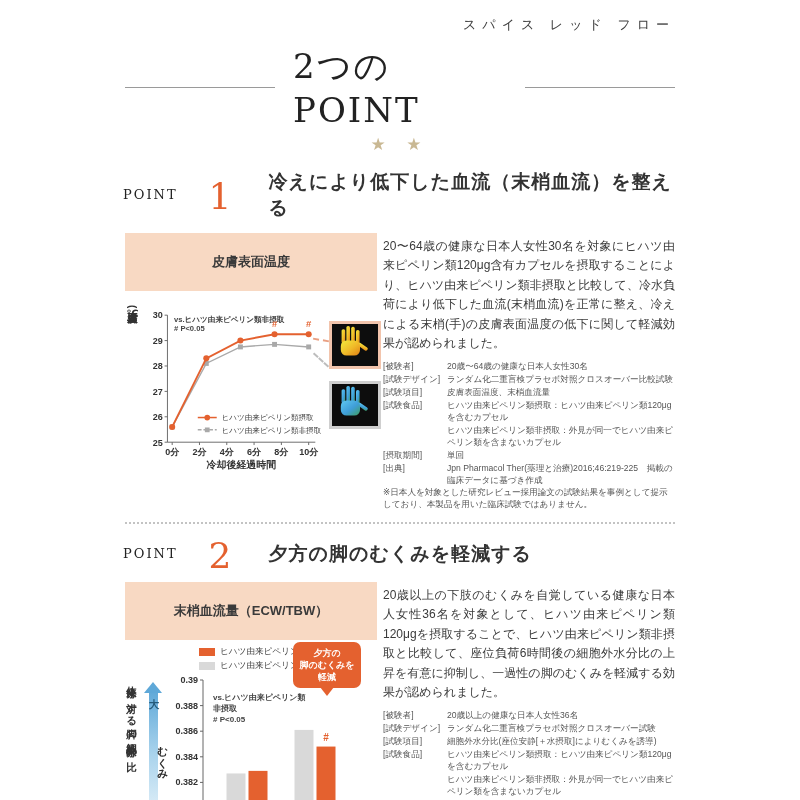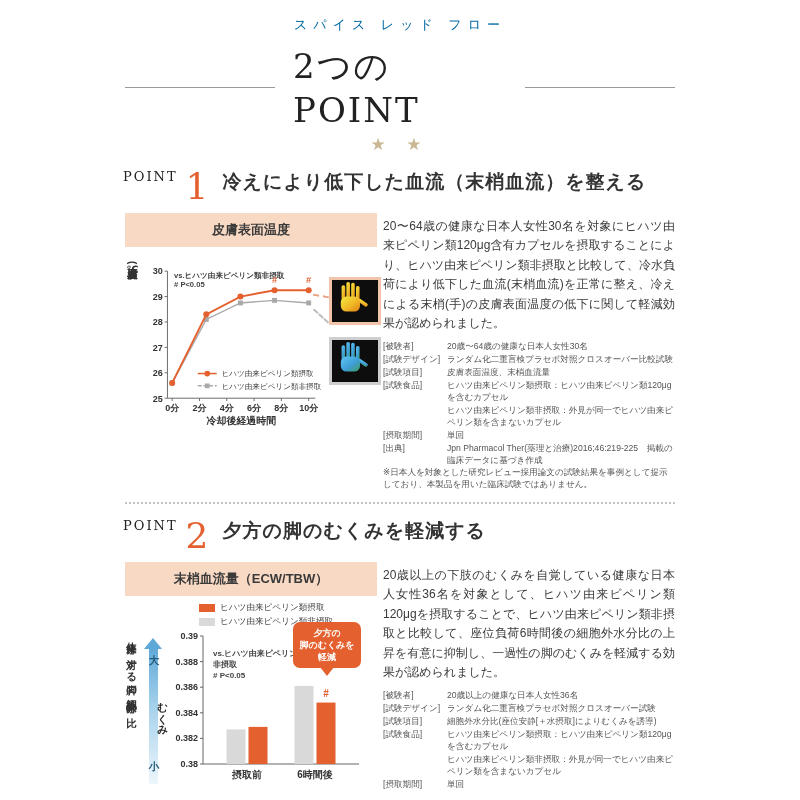--- a/index.html
+++ b/index.html
@@ -1,33 +1,33 @@
 <!DOCTYPE html>
 <html lang="ja"><head>
 <meta charset="utf-8">
 <style>
   html,body{margin:0;padding:0;background:#fff;}
   body{width:800px;height:800px;overflow:hidden;font-family:"Liberation Sans","DejaVu Sans",sans-serif;color:#3a3a3a;}
   .page{width:550px;margin:0 auto;padding-top:16px;}
   
-  .brand{ text-align:center; font-size:13px; letter-spacing:6px; color:#0369a1; }
+  .brand{ text-align:right; font-size:13px; letter-spacing:6px; color:#404040; }
   .points-title-row{display:flex;align-items:center;justify-content:center;margin-top:10px;}
   .rule{flex:0 0 150px;height:1px;background:#9a9a9a;}
   .points-title{font-family:"DejaVu Serif","Liberation Serif",serif;font-size:34px;color:#222;margin:0 18px;letter-spacing:2px;}
   .stars{text-align:center;color:#c9b893;font-size:17px;letter-spacing:8px;margin-top:4px;}
   
-  .point-head{display:flex;align-items:flex-start;margin:14px 0 8px -2px;}
+  .point-head{display:flex;align-items:center;margin:14px 0 8px -2px;gap:23px;}
   .point-word{font-family:"DejaVu Serif","Liberation Serif",serif;font-size:13px;letter-spacing:2px;color:#222;padding-bottom:6px;}
   .point-num{font-family:"DejaVu Serif","Liberation Serif",serif;font-size:36px;line-height:1;color:#e4612f;margin:0 14px 0 8px;}
   .point-heading{font-family:"DejaVu Serif","Liberation Serif",serif;font-size:19px;font-weight:bold;color:#333;padding-bottom:4px;letter-spacing:1px;}
   
   .cols{display:flex;}
   .col-chart{width:252px;flex:none;}
   .col-text{width:292px;margin-left:6px;}
-  .chart-title-bar{background:#f8d9c3;text-align:center;font-size:13px;font-weight:bold;color:#3a3a3a;padding:8px 0;}
+  .chart-title-bar{background:#f8d9c3;text-align:center;font-size:13px;font-weight:bold;color:#3a3a3a;padding:20px 0;}
   .para{font-size:12px;line-height:1.62;text-align:justify;margin:4px 0 6px;}
   .detail-table{display:grid;grid-template-columns:64px 1fr;font-size:8.6px;line-height:1.4;color:#555;row-gap:1px;}
   .detail-table .lbl{white-space:nowrap;}
   .note{font-size:8.6px;color:#555;line-height:1.4;margin-top:0;}
   .dotted-sep{border-top:2px dotted #c3c3c3;margin:12px 0 2px;}
   
   .chart1-row{display:flex;margin-top:6px;}
   .ylabel-v{writing-mode:vertical-rl;text-orientation:mixed;font-size:10px;font-weight:bold;color:#333;height:150px;margin-top:8px;}
   .hands-col{width:56px;flex:none;position:relative;padding-top:24px;}
   .hand-box{width:46px;height:42px;background:#0d0d0d;margin-left:8px;}

